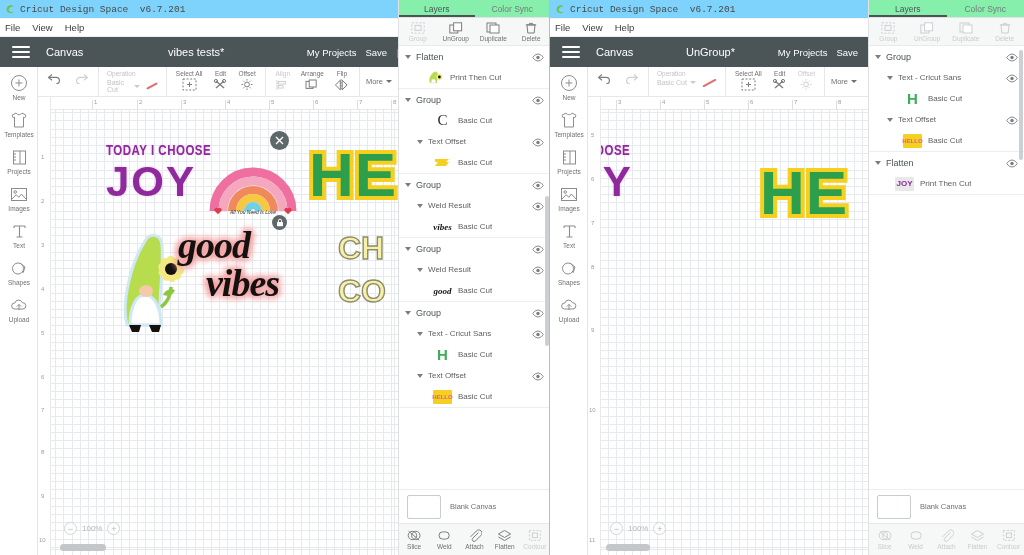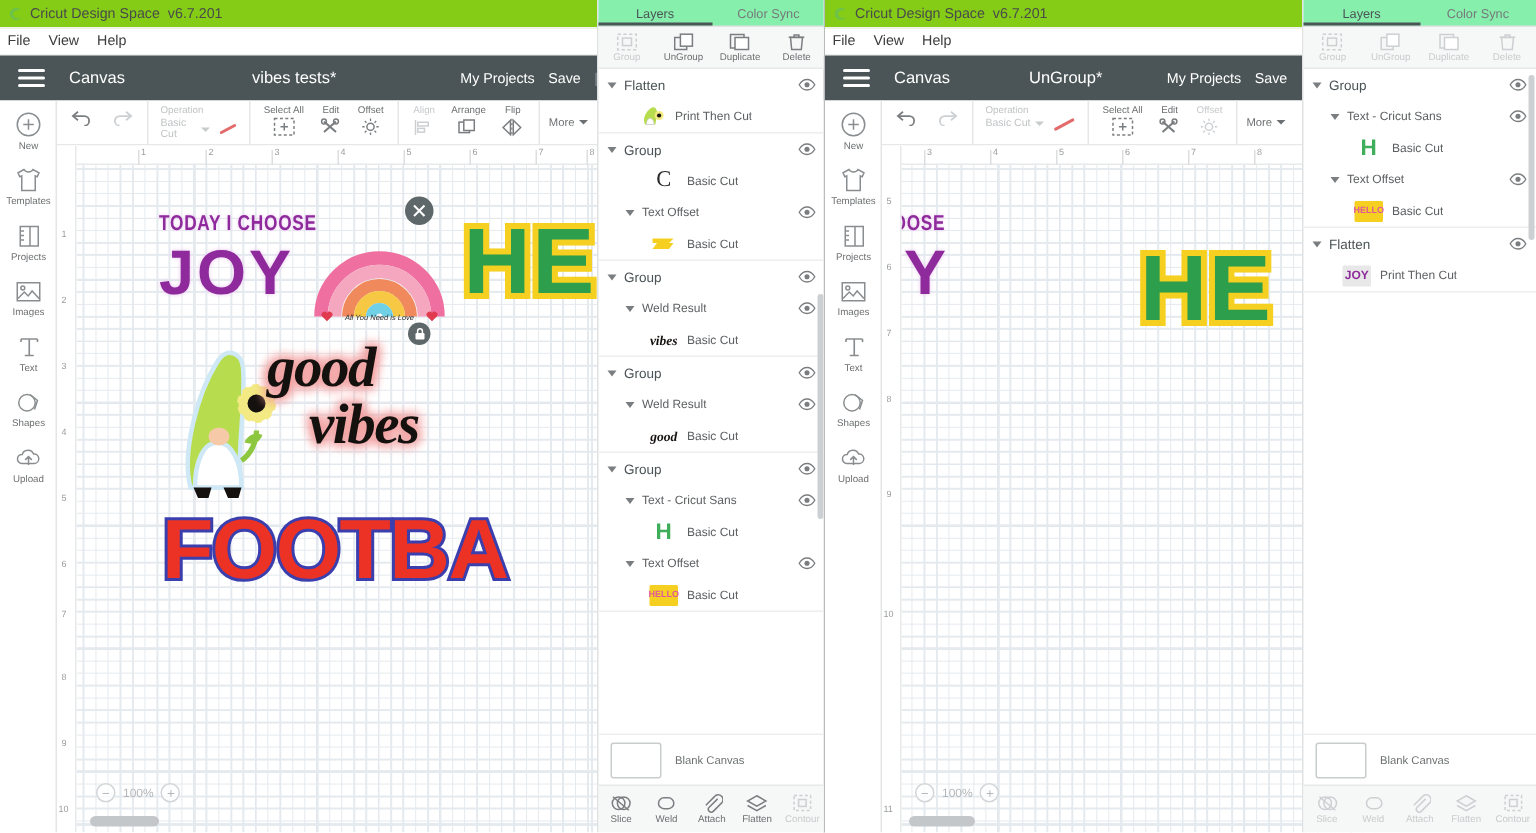--- a/index.html
+++ b/index.html
@@ -3,22 +3,22 @@
 <meta charset="utf-8">
 <style>
   * { box-sizing: border-box; margin:0; padding:0; }
   html,body { width:1024px; height:555px; overflow:hidden; background:#fff;
     font-family:"Liberation Sans", sans-serif; }
   .app { position:absolute; top:0; height:555px; background:#fff; overflow:hidden; }
   .app.left { left:0; width:550px; border-right:1px solid #b9bcbe; }
   .app.right { left:550px; width:474px; }
 
   
-  .titlebar { height:19px; display:flex; align-items:center; background:#84cc16;
-    border-bottom:1px solid #f2f2f2; padding-left:5px; }
+  .titlebar { height:19px; display:flex; align-items:center; background:#7dd3fc;
+    border-bottom:1px solid #f2f2f2; padding-left:5px;font-family:Liberation Mono, monospace; }
   .tb-logo { width:11px; height:11px; margin-right:4px; position:relative; flex:0 0 auto;}
   .tb-logo svg { display:block; }
   .tb-title { font-size:9.5px; color:#4a4a4a; white-space:nowrap; }
   .tb-spacer { flex:1; }
   .wbtn { width:34px; height:19px; display:flex; align-items:center; justify-content:center;
     font-size:11px; color:#555; }
   .menubar { height:18px; display:flex; align-items:center; padding-left:5px; gap:12px;
     background:#fff; border-bottom:1px solid #efefef; }
   .menubar div { font-size:9.5px; color:#3c3c3c; }
 
@@ -386,24 +386,25 @@
     <div class="art" style="left:140px;top:130px;width:150px;height:105px">
       <div style="font-family:'Liberation Serif',serif;font-style:italic;font-weight:700;font-size:38px;color:#15110f;line-height:36px;letter-spacing:-1px;text-shadow:0 0 7px #f2a0a0,0 0 7px #f2a0a0,0 0 7px #f2a0a0,0 0 10px #f2a0a0">good</div>
       <div style="font-family:'Liberation Serif',serif;font-style:italic;font-weight:700;font-size:38px;color:#15110f;line-height:40px;margin-left:28px;letter-spacing:-1px;text-shadow:0 0 7px #f2a0a0,0 0 7px #f2a0a0,0 0 7px #f2a0a0,0 0 10px #f2a0a0">vibes</div>
     </div>
 
     <div class="art" style="left:271px;top:42px;width:92px;height:80px;overflow:hidden">
       <div style="font-family:'Liberation Sans',sans-serif;font-weight:700;font-size:62px;line-height:72px;color:#2d9e4b;letter-spacing:1px;
         -webkit-text-stroke:8px #f5d020; paint-order:stroke fill;">HE</div>
     </div>
 
-
-    <div class="art" style="left:70px;top:240px;width:300px;height:60px;overflow:hidden">
-      <div style="font-family:'Liberation Sans',sans-serif;font-weight:700;font-size:56px;line-height:58px;color:#ec3225;letter-spacing:-1px;-webkit-text-stroke:4px #3b3fae;paint-order:stroke fill;">FOOTBA</div>
-    </div>
+    <div class="art" style="left:300px;top:130px;width:70px;height:100px;overflow:hidden">
+      <div style="font-family:'Liberation Sans',sans-serif;font-weight:700;font-size:32px;line-height:42px;color:#f6f0a8;-webkit-text-stroke:1.4px #8c8c6e;">CH</div>
+      <div style="font-family:'Liberation Sans',sans-serif;font-weight:700;font-size:32px;line-height:44px;color:#f6f0a8;-webkit-text-stroke:1.4px #8c8c6e;">CO</div>
+    </div>
+
 
     <div class="badge" style="left:232px;top:34px">
       <svg width="9" height="9" viewBox="0 0 9 9">
           <path d="M1 1l7 7M8 1L1 8" stroke="#fff" stroke-width="1.4"></path>
         </svg>
       </div>
     <div class="badge sm" style="left:234px;top:118px">
       <svg width="8" height="9" viewBox="0 0 8 9">
           <rect x="1" y="4" width="6" height="4.3" rx=".8" fill="#fff"></rect>
           <path d="M2.4 4V2.8a1.6 1.6 0 013.2 0V4" fill="none" stroke="#fff" stroke-width="1"></path>

